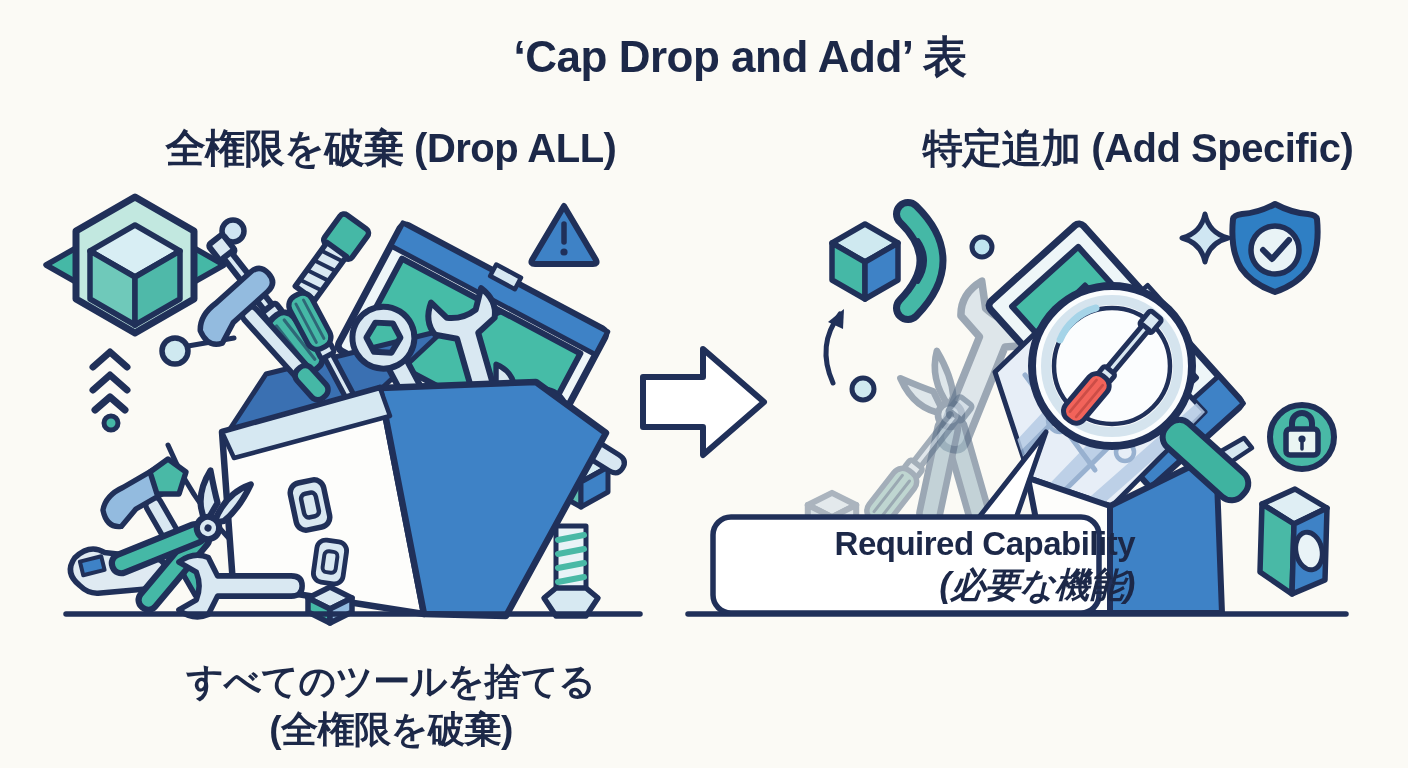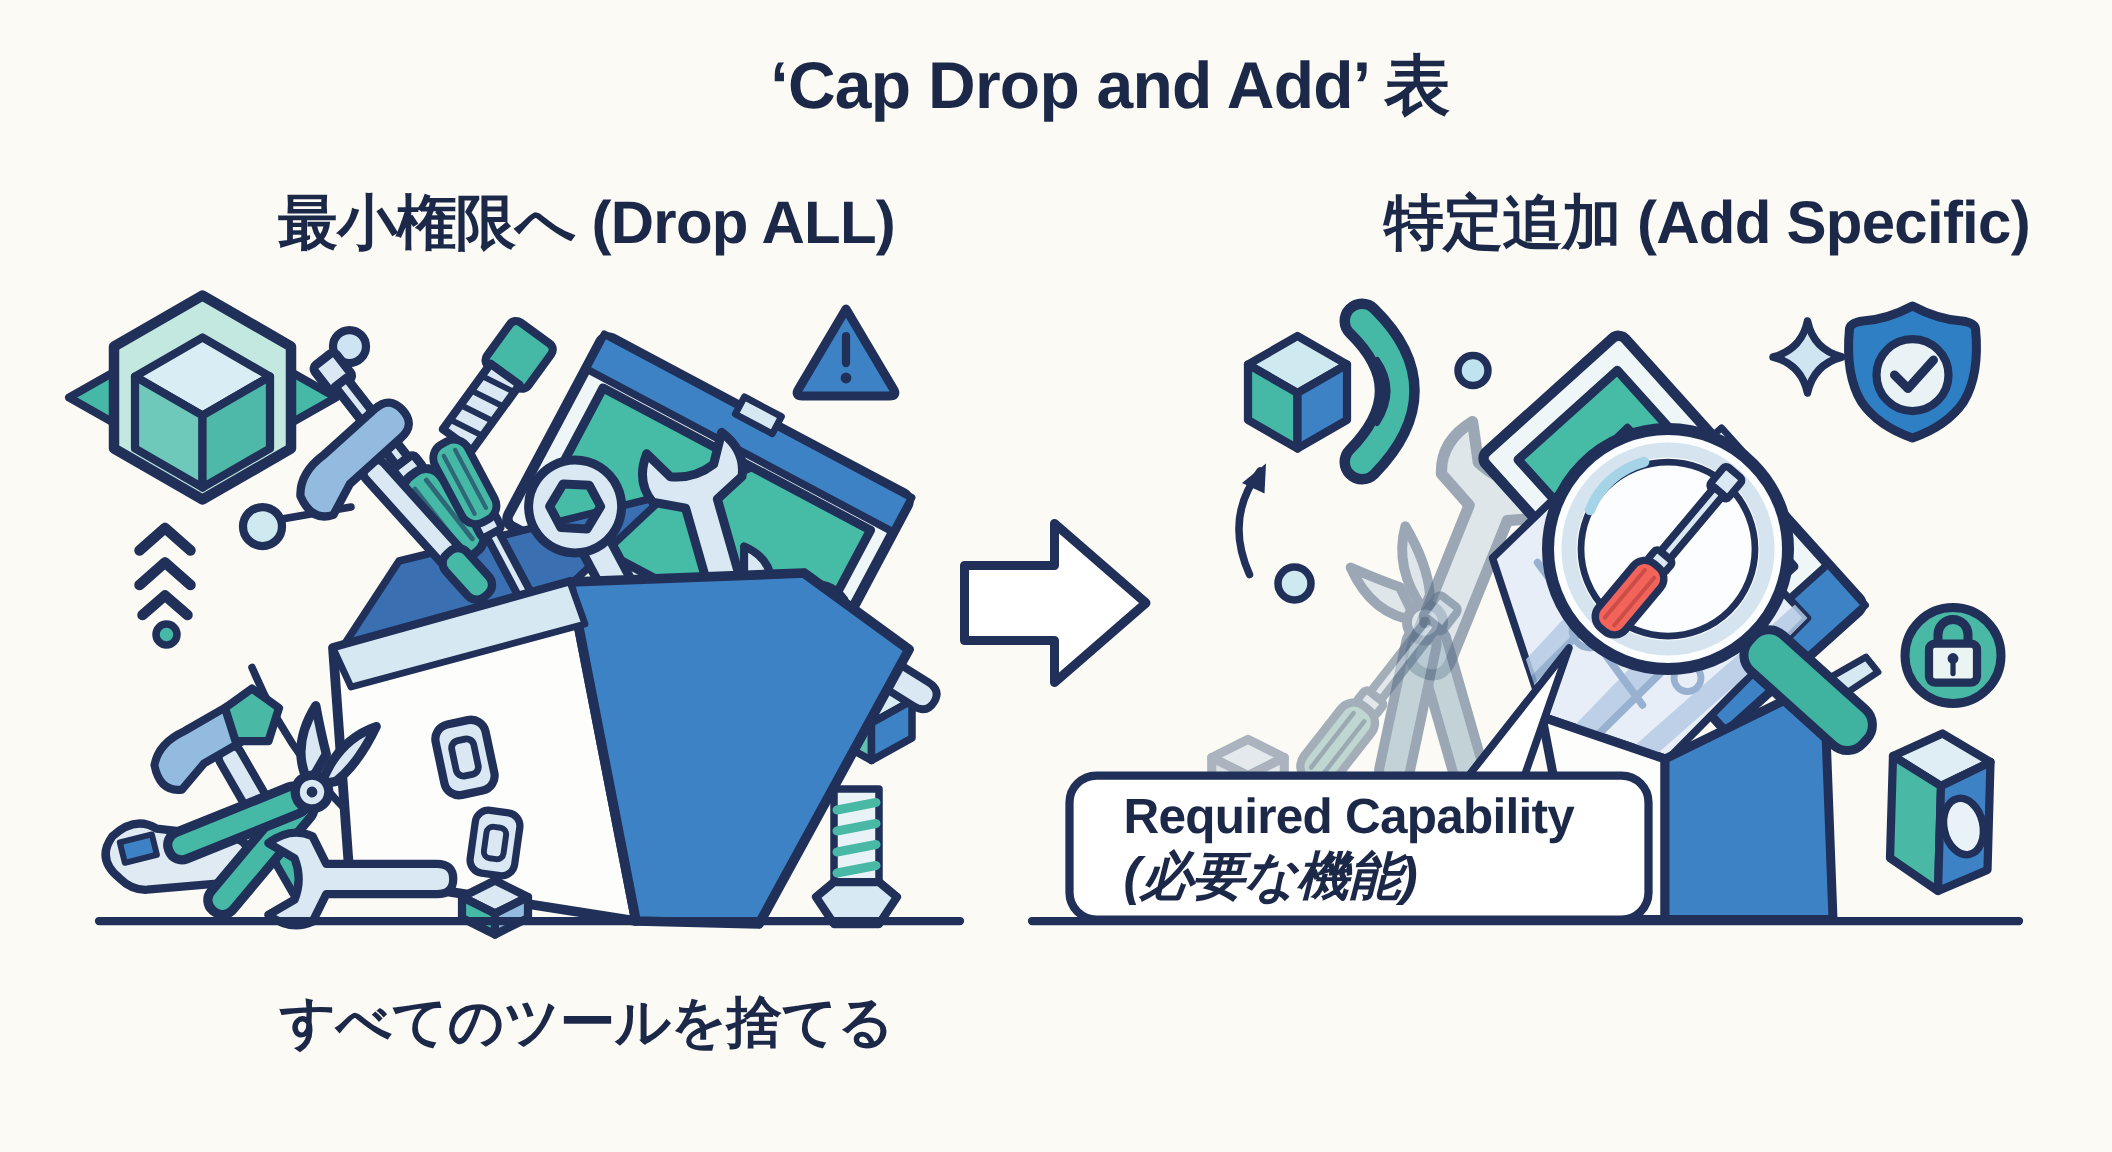--- a/index.html
+++ b/index.html
@@ -6,21 +6,21 @@
   #stage{position:relative;width:1408px;height:768px;background:#fbfaf5;overflow:hidden;
          font-family:"Liberation Sans","DejaVu Sans",sans-serif;color:#1c2848;}
   .txt{position:absolute;text-align:center;font-weight:800;color:#1c2848;letter-spacing:-0.5px;padding-left:36px;}
   #title{top:28px;left:0;width:1408px;font-size:44px;}
   #lhead{top:121px;left:40px;width:630px;font-size:40px;}
   #rhead{top:121px;left:796px;width:612px;font-size:40px;}
   .cap{line-height:48px;font-size:37px;}
   #lcap{top:638px;left:40px;width:630px;margin-top:20px;}
   #rcap{top:638px;left:760px;width:612px;}
   #bubbletext{top:521px;left:713px;width:386px;height:90px;display:flex;flex-direction:column;
-              justify-content:center;align-items:flex-start;}
+              justify-content:center;align-items:flex-end;}
   #bubbletext .b1{font-size:33px;line-height:38px;}
   #bubbletext .b2{font-size:35px;line-height:44px;font-style:italic;}
   svg{position:absolute;top:0;left:0;}
   svg *{stroke-linejoin:round;stroke-linecap:round;}
   .metal{fill:var(--metal,#d9e8f2);stroke:var(--ink,#203059);stroke-width:5.5;}
   .grip{fill:var(--grip,#45b8a6);stroke:var(--ink,#203059);stroke-width:5.5;}
   .head{fill:var(--head,#93bbdf);stroke:var(--ink,#203059);stroke-width:5.5;}
   .rib{stroke:var(--ribs,#203059);stroke-width:3;opacity:.6;fill:none;}
   .ink{fill:var(--ink,#203059);stroke:none;}
   .slot{fill:none;stroke:var(--ink,#203059);stroke-width:4.5;}
@@ -274,23 +274,24 @@
     <line x1="688" y1="614" x2="1346" y2="614" stroke="#203059" stroke-width="5.5"></line>
 
     <g>
       <path d="M 976,521 L 1046,432 L 1015,521 Z" fill="#ffffff" stroke="#203059" stroke-width="5"></path>
       <rect x="713" y="517" width="386" height="96" rx="18" fill="#ffffff" stroke="#203059" stroke-width="5.5"></rect>
     </g>
   </g>
 </svg>
 
 <div id="title" class="txt">‘Cap Drop and Add’ 表</div>
-<div id="lhead" class="txt">最小権限へ (Drop ALL)</div>
+<div id="lhead" class="txt">全権限を破棄 (Drop ALL)</div>
 <div id="rhead" class="txt">特定追加 (Add Specific)</div>
 <div id="lcap" class="txt cap">
   <div>すべてのツールを捨てる</div>
+  <div>(全権限を破棄)</div>
 </div>
 <div id="bubbletext" class="txt">
   <div class="b1">Required Capability</div>
   <div class="b2">(必要な機能)</div>
 </div>
 
 </div>
 
 </body></html>

